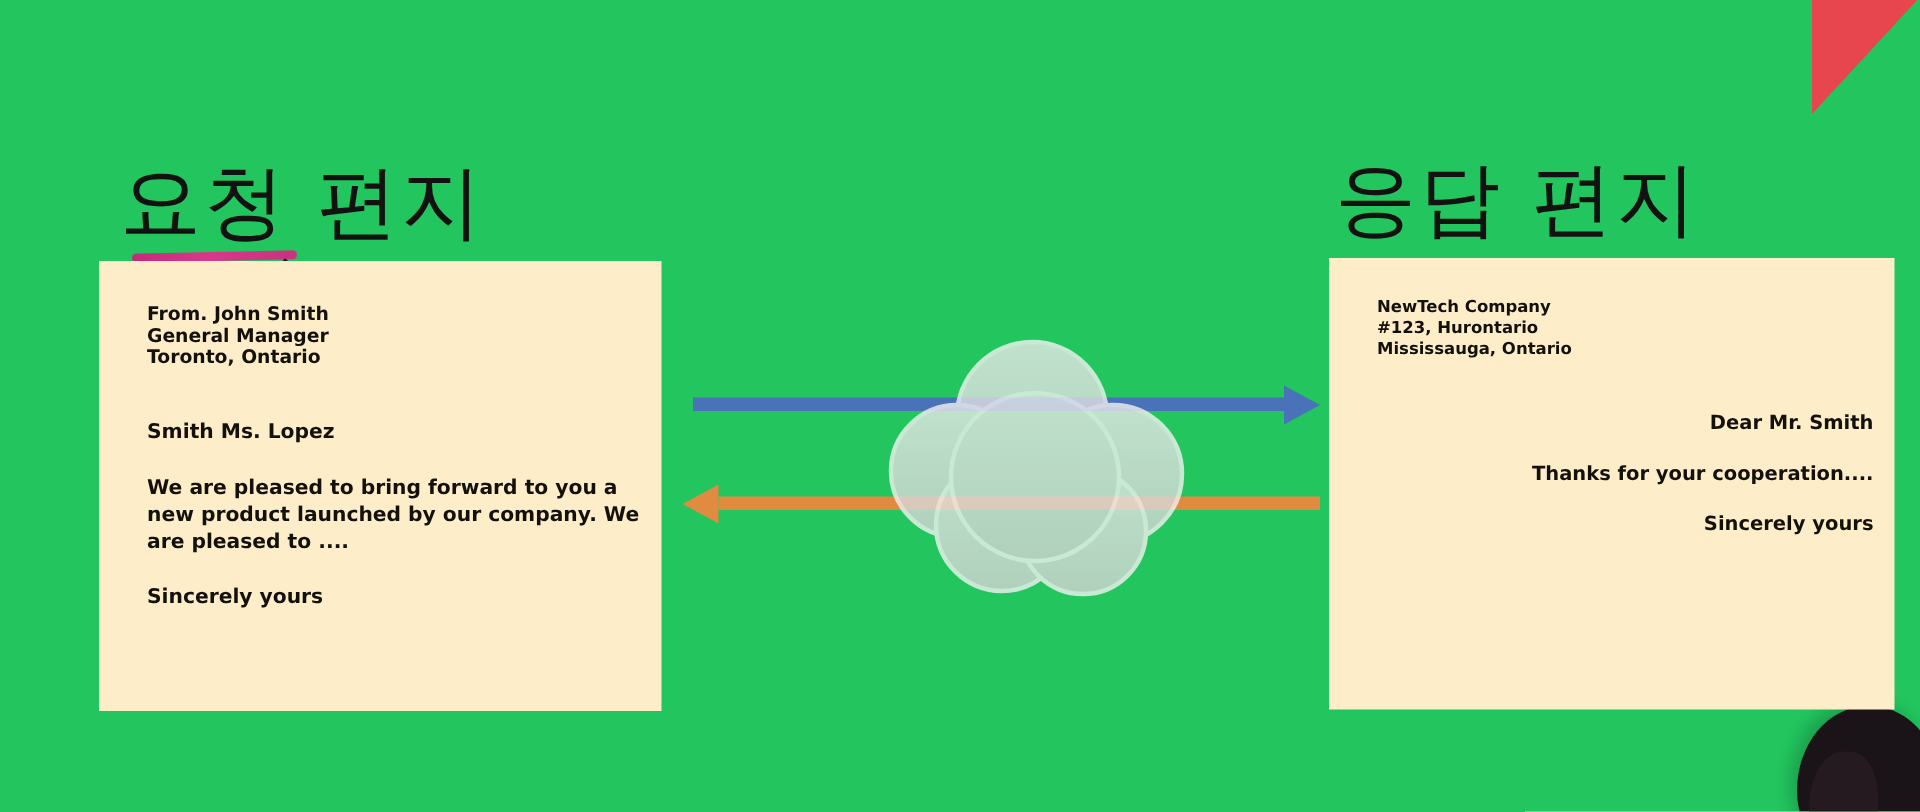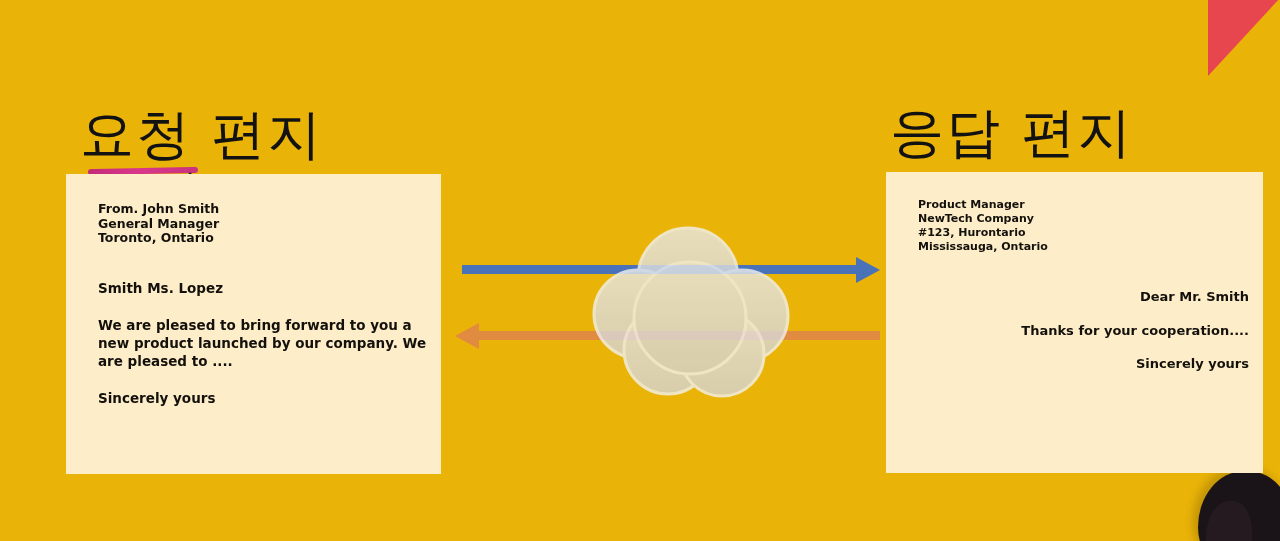--- a/index.html
+++ b/index.html
@@ -10,21 +10,21 @@
     width: 1280px;
     height: 541px;
     overflow: hidden;
     background: #f1f4fd;
     font-family: "Liberation Sans", sans-serif;
   }
   #slide {
     position: relative;
     width: 1280px;
     height: 541px;
-    background: #eab308;
+    background: #22c55e;
     overflow: hidden;
   }
 
   
   .corner-triangle {
     position: absolute;
     top: -2px;
     right: 0;
     width: 72px;
     height: 78px;
@@ -196,21 +196,20 @@
       <div class="blk big">We are pleased to bring forward to you a new product launched by our company. We are pleased to ....</div>
       <div class="gap-md"></div>
       <div class="blk big">Sincerely yours</div>
     </div>
   </div>
 
   <div class="heading heading-right">응답 편지</div>
 
   <div class="letter-card card-right">
     <div class="letter-body">
-      <div class="blk addr">Product Manager</div>
       <div class="blk addr">NewTech Company</div>
       <div class="blk addr">#123, Hurontario</div>
       <div class="blk addr">Mississauga, Ontario</div>
       <div class="gap-sm"></div>
       <div class="gap-lg"></div>
       <div class="blk big">Dear Mr. Smith</div>
       <div class="gap-md"></div>
       <div class="blk big">Thanks for your cooperation....</div>
       <div class="gap-md"></div>
       <div class="blk big">Sincerely yours</div>

